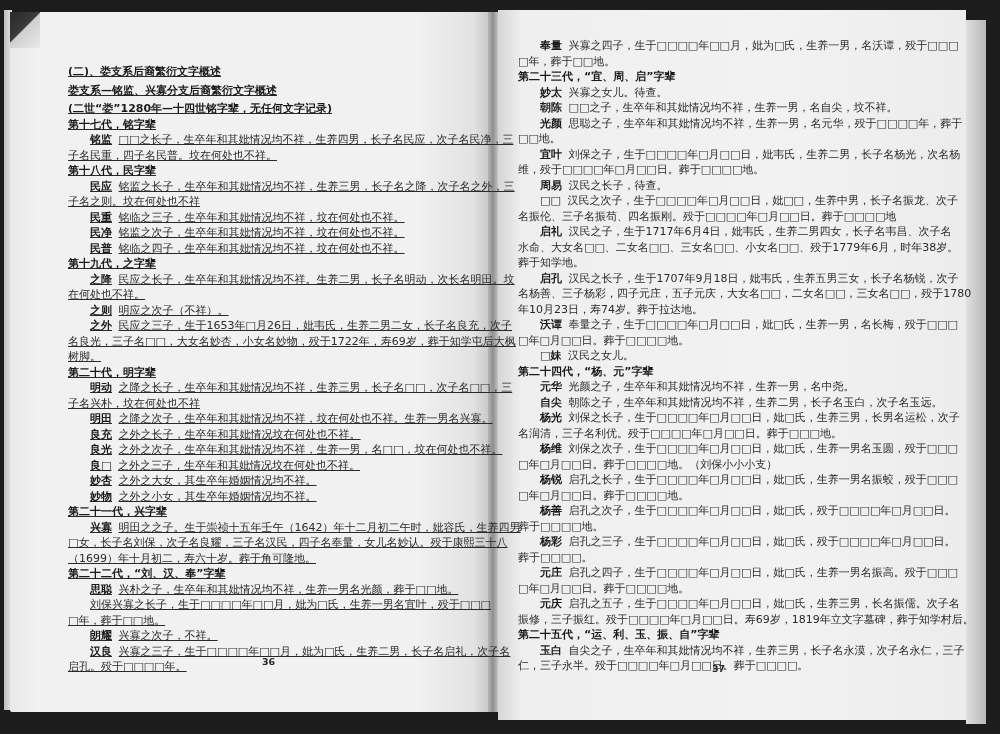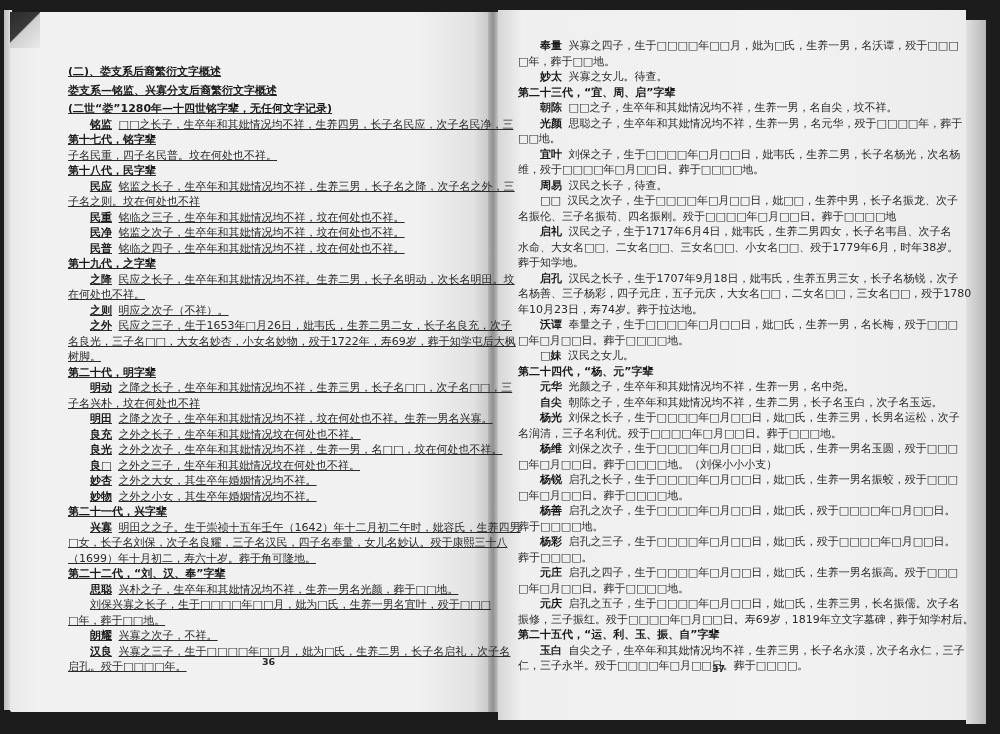--- a/index.html
+++ b/index.html
@@ -48,22 +48,22 @@
   <div class="page-curl"></div>
   <div class="gutter"></div>
   <div class="page-right"></div>
   <div class="page-right-edge"></div>
 
   <div class="content content-left">
     <div class="line heading">(二)、娄支系后裔繁衍文字概述</div>
     <div class="line heading">娄支系—铭监、兴寡分支后裔繁衍文字概述</div>
     <div class="line heading" style="margin-bottom:0">(二世“娄”1280年—十四世铭字辈，无任何文字记录)</div>
     <div id="left-lines">
+        <div class="line gen">第十七代，铭字辈</div>
         <div class="line entry"><span class="nm">铭监</span><span>□□之长子，生卒年和其妣情况均不祥，生养四男，长子名民应，次子名民净，三</span></div>
-        <div class="line gen">第十七代，铭字辈</div>
         <div class="line cont">子名民重，四子名民普。坟在何处也不祥。</div>
         <div class="line gen">第十八代，民字辈</div>
         <div class="line entry"><span class="nm">民应</span><span>铭监之长子，生卒年和其妣情况均不祥，生养三男，长子名之降，次子名之外，三</span></div>
         <div class="line cont">子名之则。坟在何处也不祥</div>
         <div class="line entry"><span class="nm">民重</span><span>铭临之三子，生卒年和其妣情况均不祥，坟在何处也不祥。</span></div>
         <div class="line entry"><span class="nm">民净</span><span>铭监之次子，生卒年和其妣情况均不祥，坟在何处也不祥。</span></div>
         <div class="line entry"><span class="nm">民普</span><span>铭临之四子，生卒年和其妣情况均不祥，坟在何处也不祥。</span></div>
         <div class="line gen">第十九代，之字辈</div>
         <div class="line entry"><span class="nm">之降</span><span>民应之长子，生卒年和其妣情况均不祥。生养二男，长子名明动，次长名明田。坟</span></div>
         <div class="line cont">在何处也不祥。</div>
@@ -92,22 +92,22 @@
         <div class="line entry"><span class="nm">汉良</span><span>兴寡之三子，生于□□□□年□□月，妣为□氏，生养二男，长子名启礼，次子名</span></div>
         <div class="line cont">启孔。殁于□□□□年。</div>
       </div>
   </div>
   <div class="pagenum pn-left">36</div>
 
   <div class="content content-right">
     <div id="right-lines">
         <div class="line entry"><span class="nm">奉量</span><span>兴寡之四子，生于□□□□年□□月，妣为□氏，生养一男，名沃谭，殁于□□□</span></div>
         <div class="line cont">□年，葬于□□地。</div>
+        <div class="line gen">第二十三代，“宜、周、启”字辈</div>
         <div class="line entry"><span class="nm">妙太</span><span>兴寡之女儿。待查。</span></div>
-        <div class="line gen">第二十三代，“宜、周、启”字辈</div>
         <div class="line entry"><span class="nm">朝陈</span><span>□□之子，生卒年和其妣情况均不祥，生养一男，名自尖，坟不祥。</span></div>
         <div class="line entry"><span class="nm">光颜</span><span>思聪之子，生卒年和其妣情况均不祥，生养一男，名元华，殁于□□□□年，葬于</span></div>
         <div class="line cont">□□地。</div>
         <div class="line entry"><span class="nm">宜叶</span><span>刘保之子，生于□□□□年□月□□日，妣韦氏，生养二男，长子名杨光，次名杨</span></div>
         <div class="line cont">维，殁于□□□□年□月□□日。葬于□□□□地。</div>
         <div class="line entry"><span class="nm">周易</span><span>汉民之长子，待查。</span></div>
         <div class="line entry"><span class="nm">□□</span><span>汉民之次子，生于□□□□年□月□□日，妣□□，生养中男，长子名振龙、次子</span></div>
         <div class="line cont">名振伦、三子名振苟、四名振刚。殁于□□□□年□月□□日。葬于□□□□地</div>
         <div class="line entry"><span class="nm">启礼</span><span>汉民之子，生于1717年6月4日，妣韦氏，生养二男四女，长子名韦昌、次子名</span></div>
         <div class="line cont">水命、大女名□□、二女名□□、三女名□□、小女名□□、殁于1779年6月，时年38岁。</div>

